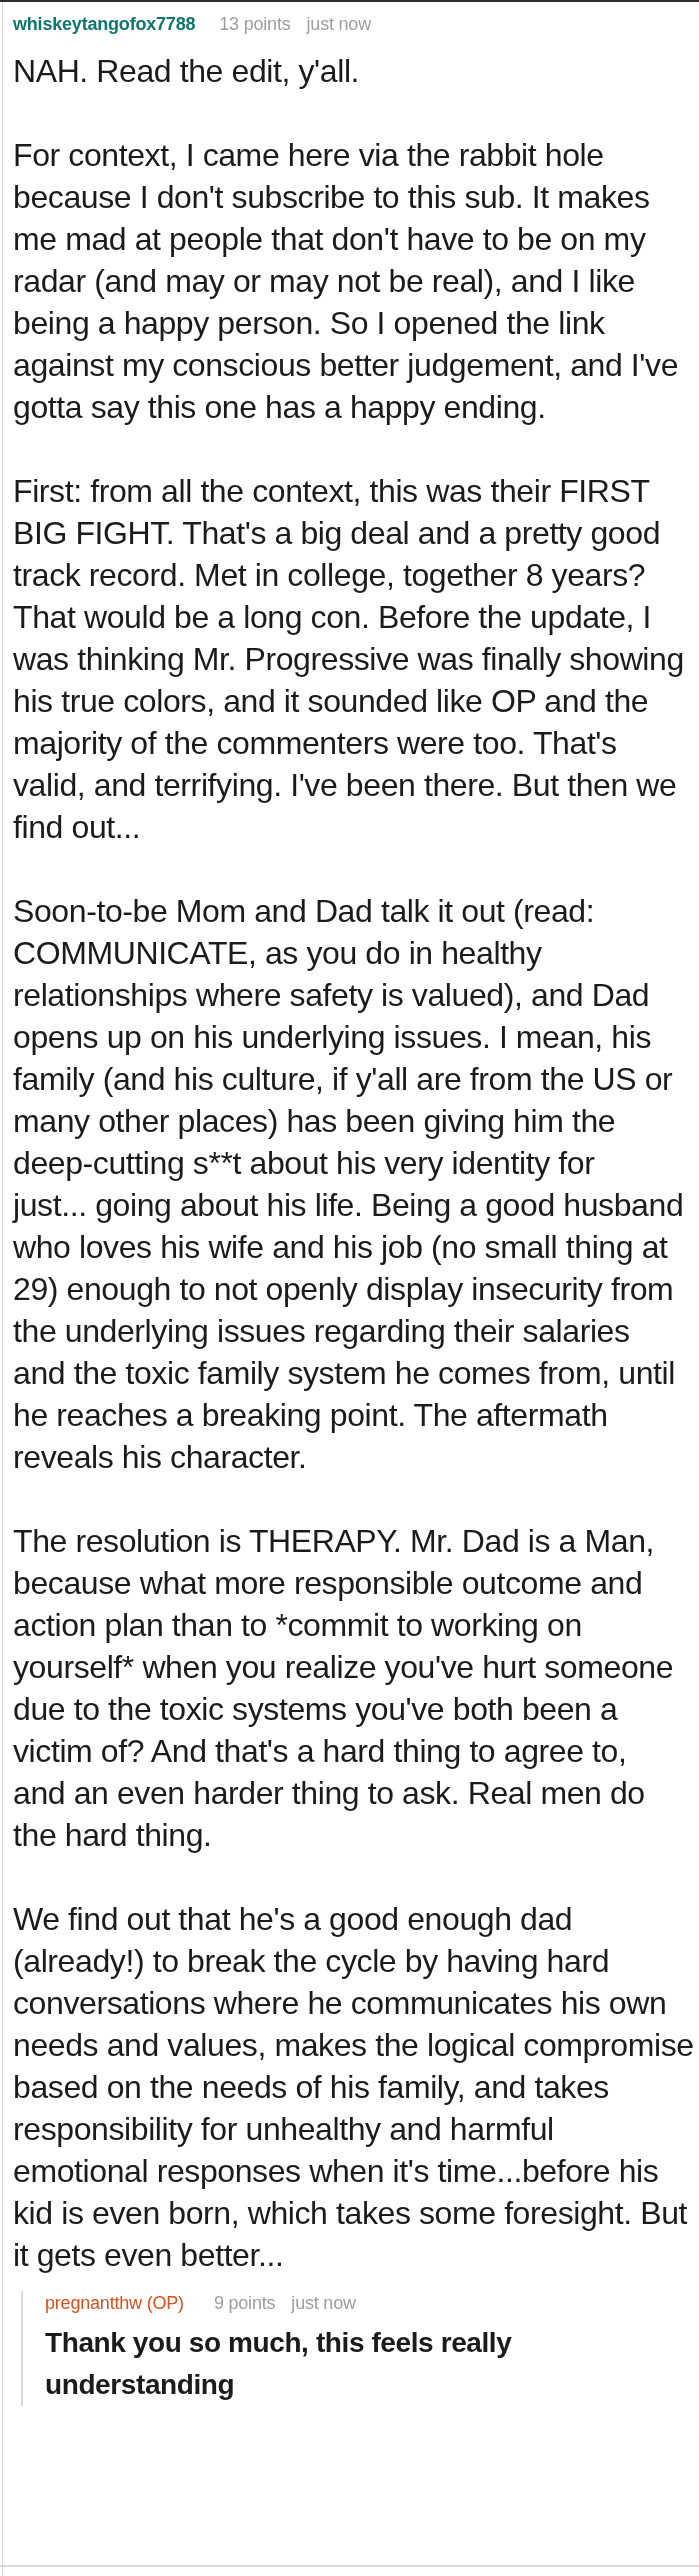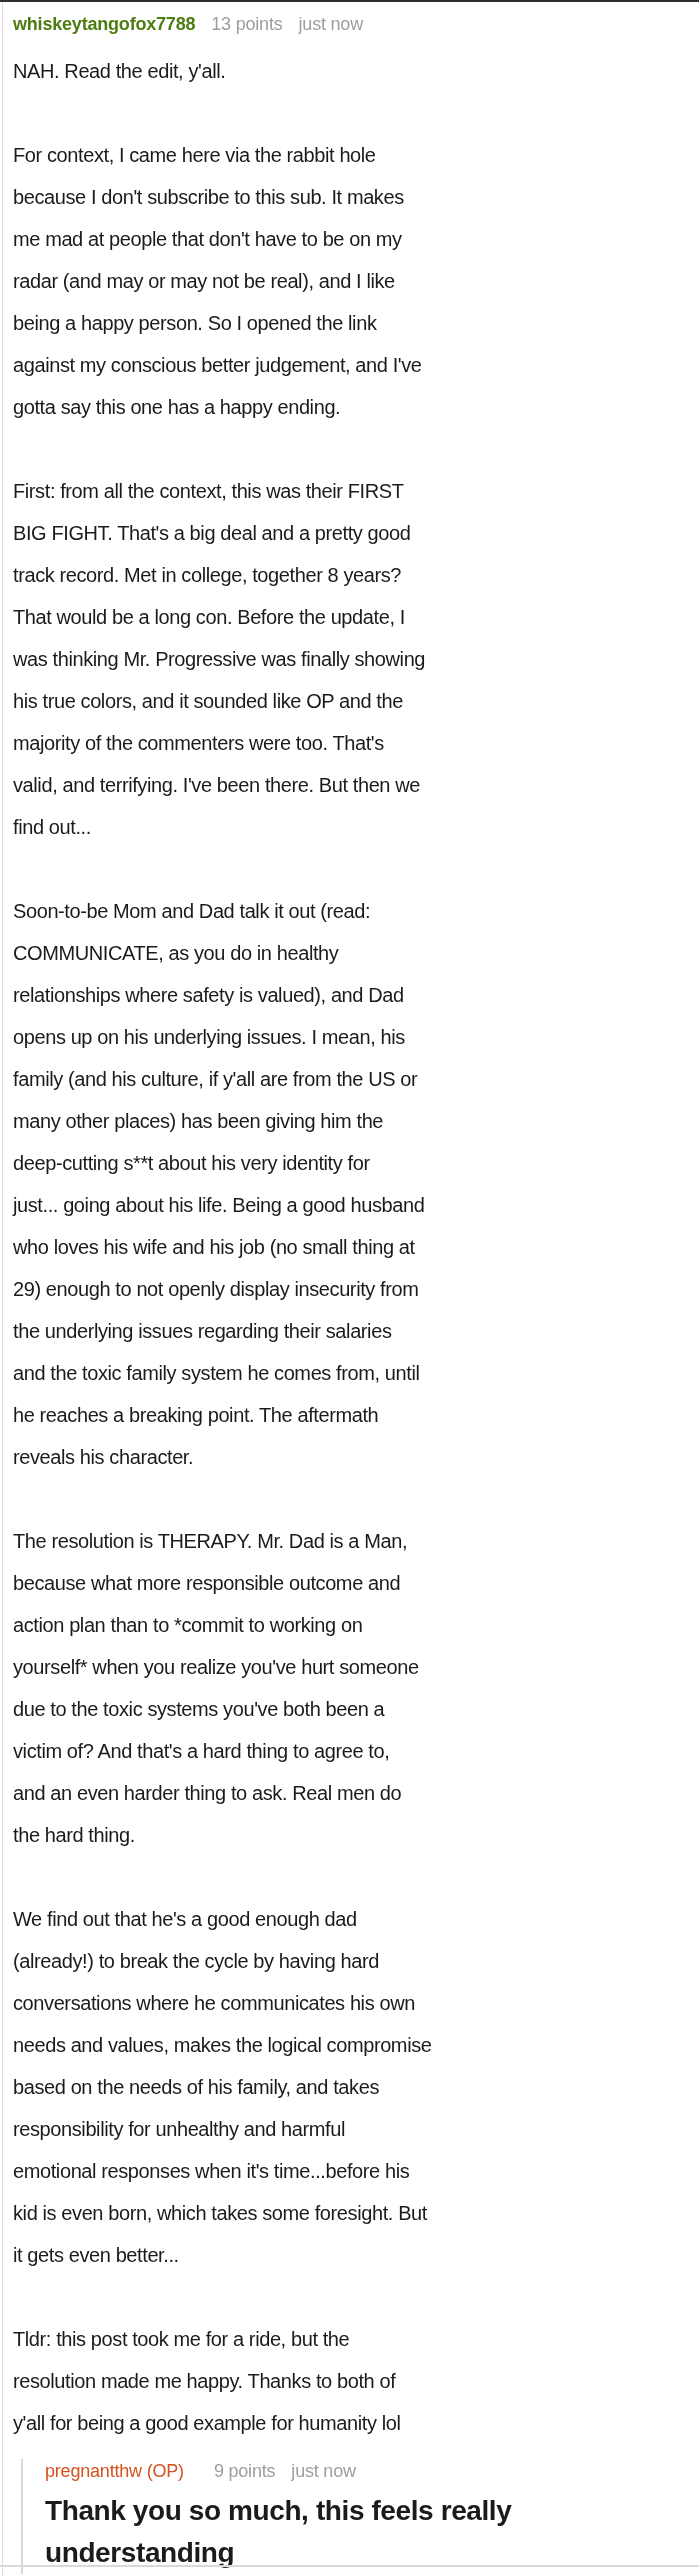--- a/index.html
+++ b/index.html
@@ -18,28 +18,28 @@
   .left-edge {
     position: absolute; top: 2px; left: 2px; bottom: 0; width: 1px;
     background: #dbdbdb;
   }
   .bottom-edge {
     position: absolute; left: 0; right: 0; bottom: 9px; height: 2px;
     background: #d9d9d9;
   }
   .comment { padding: 12px 10px 0 13px; }
   .comment-header { font-size: 18px; line-height: 24px; letter-spacing: -0.2px; }
-  .author-link { color: #4d7c0f; font-weight: bold; text-decoration: none; }
+  .author-link { color: #0f766e; font-weight: bold; text-decoration: none; }
   .meta { color: #9e9e9e; }
-  .comment-header .points { margin-left: 16px; }
+  .comment-header .points { margin-left: 24px; }
   .comment-header .time { margin-left: 16px; }
   .comment-body {
     margin-top: 14px;
     width: 675px;
-    font-size: 20px;
+    font-size: 32px;
     line-height: 42px;
     letter-spacing: -0.4px;
     color: #1b1b1b;
   }
   .comment-body p {
     margin: 0 0 42px 0;
     white-space: pre;
   }
   .comment-body p:last-child { margin-bottom: 0; }
   .reply {
@@ -114,23 +114,20 @@
 the hard thing.</p>
       <p>We find out that he's a good enough dad
 (already!) to break the cycle by having hard
 conversations where he communicates his own
 needs and values, makes the logical compromise
 based on the needs of his family, and takes
 responsibility for unhealthy and harmful
 emotional responses when it's time...before his
 kid is even born, which takes some foresight. But
 it gets even better...</p>
-      <p>Tldr: this post took me for a ride, but the
-resolution made me happy. Thanks to both of
-y'all for being a good example for humanity lol</p>
     </div>
   </div>
 
   <div class="reply">
     <div class="reply-header">
       <a href="#" class="reply-author">pregnantthw (OP)</a><span class="meta points">9 points</span><span class="meta time">just now</span>
     </div>
     <div class="reply-body">
       <p>Thank you so much, this feels really
 understanding</p>

